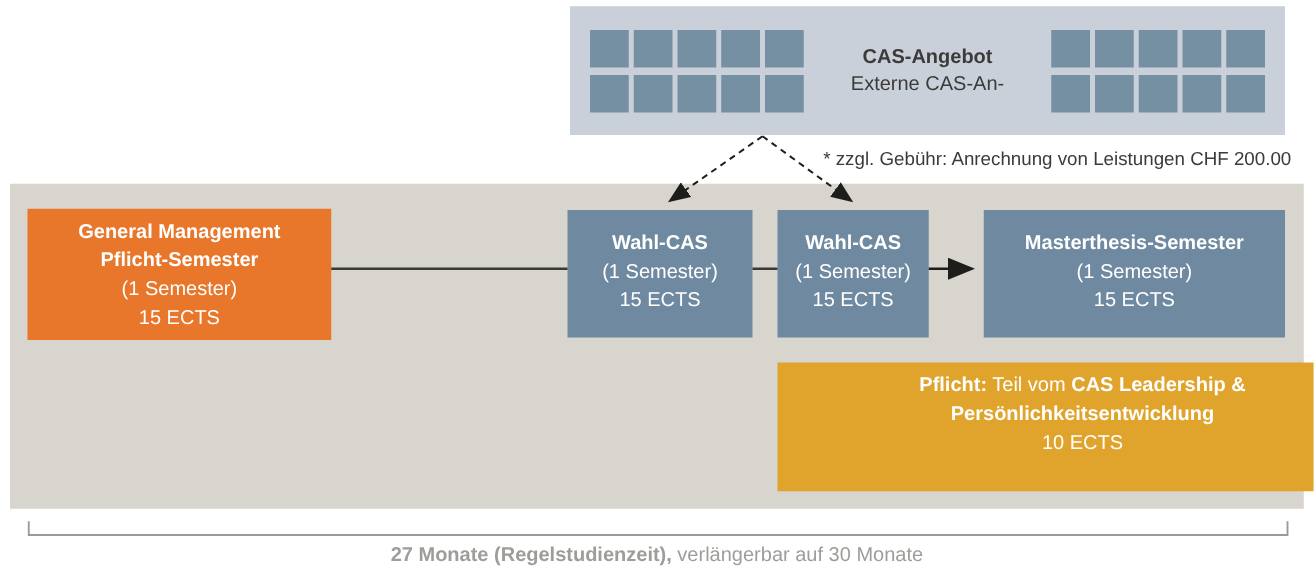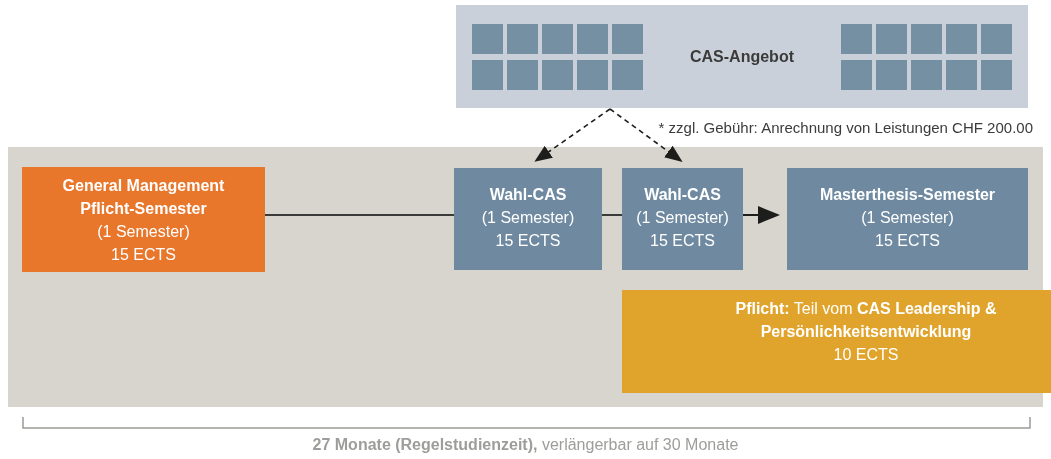--- a/index.html
+++ b/index.html
@@ -119,20 +119,21 @@
         <div class="cas-square"></div>
         <div class="cas-square"></div>
         <div class="cas-square"></div>
         <div class="cas-square"></div>
         <div class="cas-square"></div>
         <div class="cas-square"></div>
         <div class="cas-square"></div>
       </div>
     <div class="cas-text">
       <div class="t">CAS-Angebot</div>
+      <div>Externe CAS-An-</div>
     </div>
     <div class="cas-grid">
         <div class="cas-square"></div>
         <div class="cas-square"></div>
         <div class="cas-square"></div>
         <div class="cas-square"></div>
         <div class="cas-square"></div>
         <div class="cas-square"></div>
         <div class="cas-square"></div>
         <div class="cas-square"></div>

